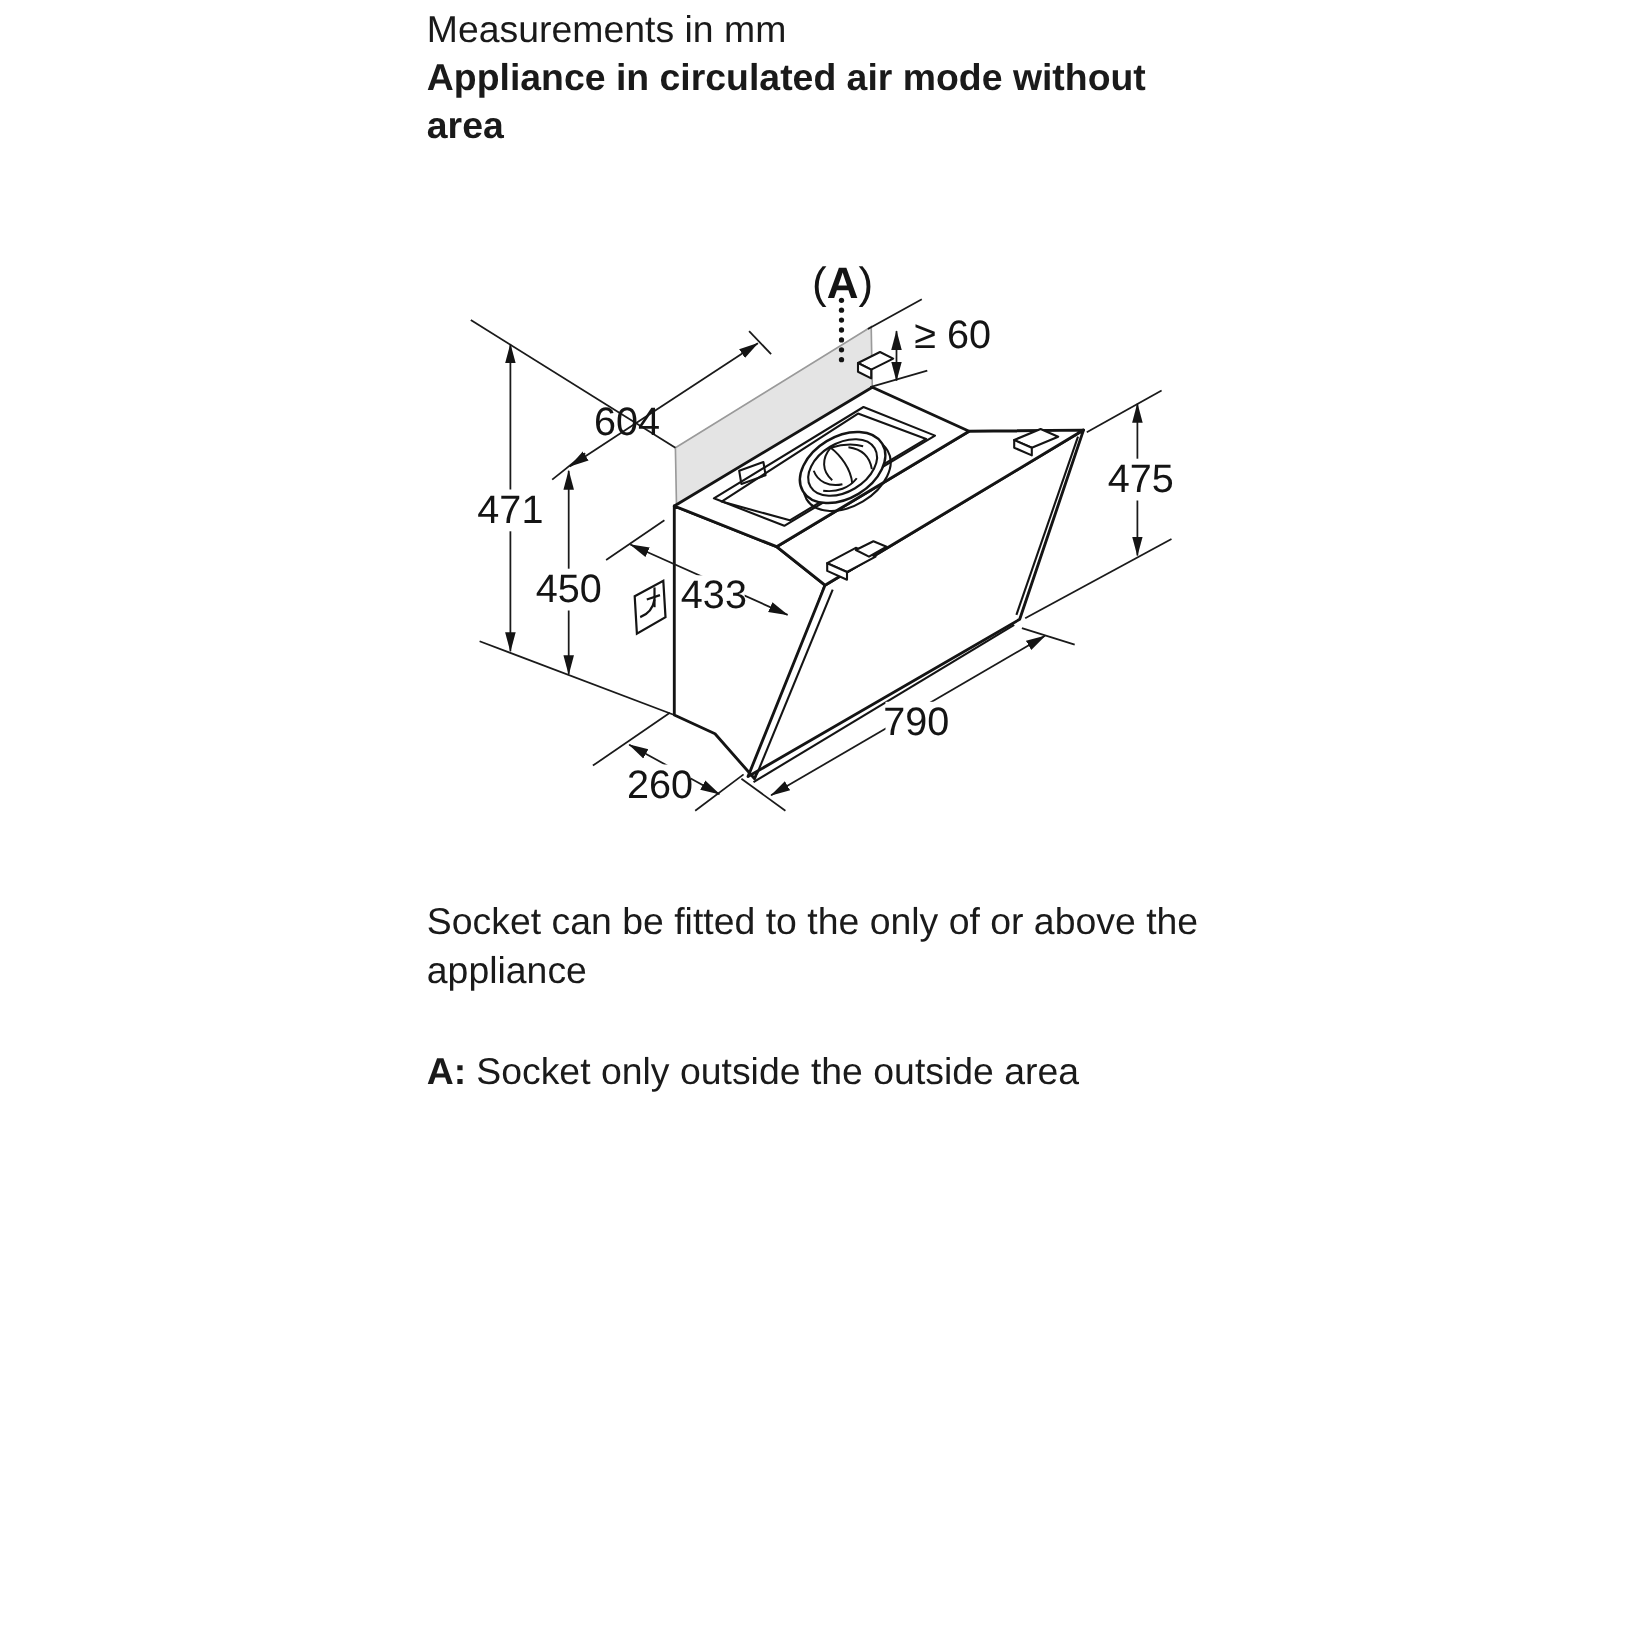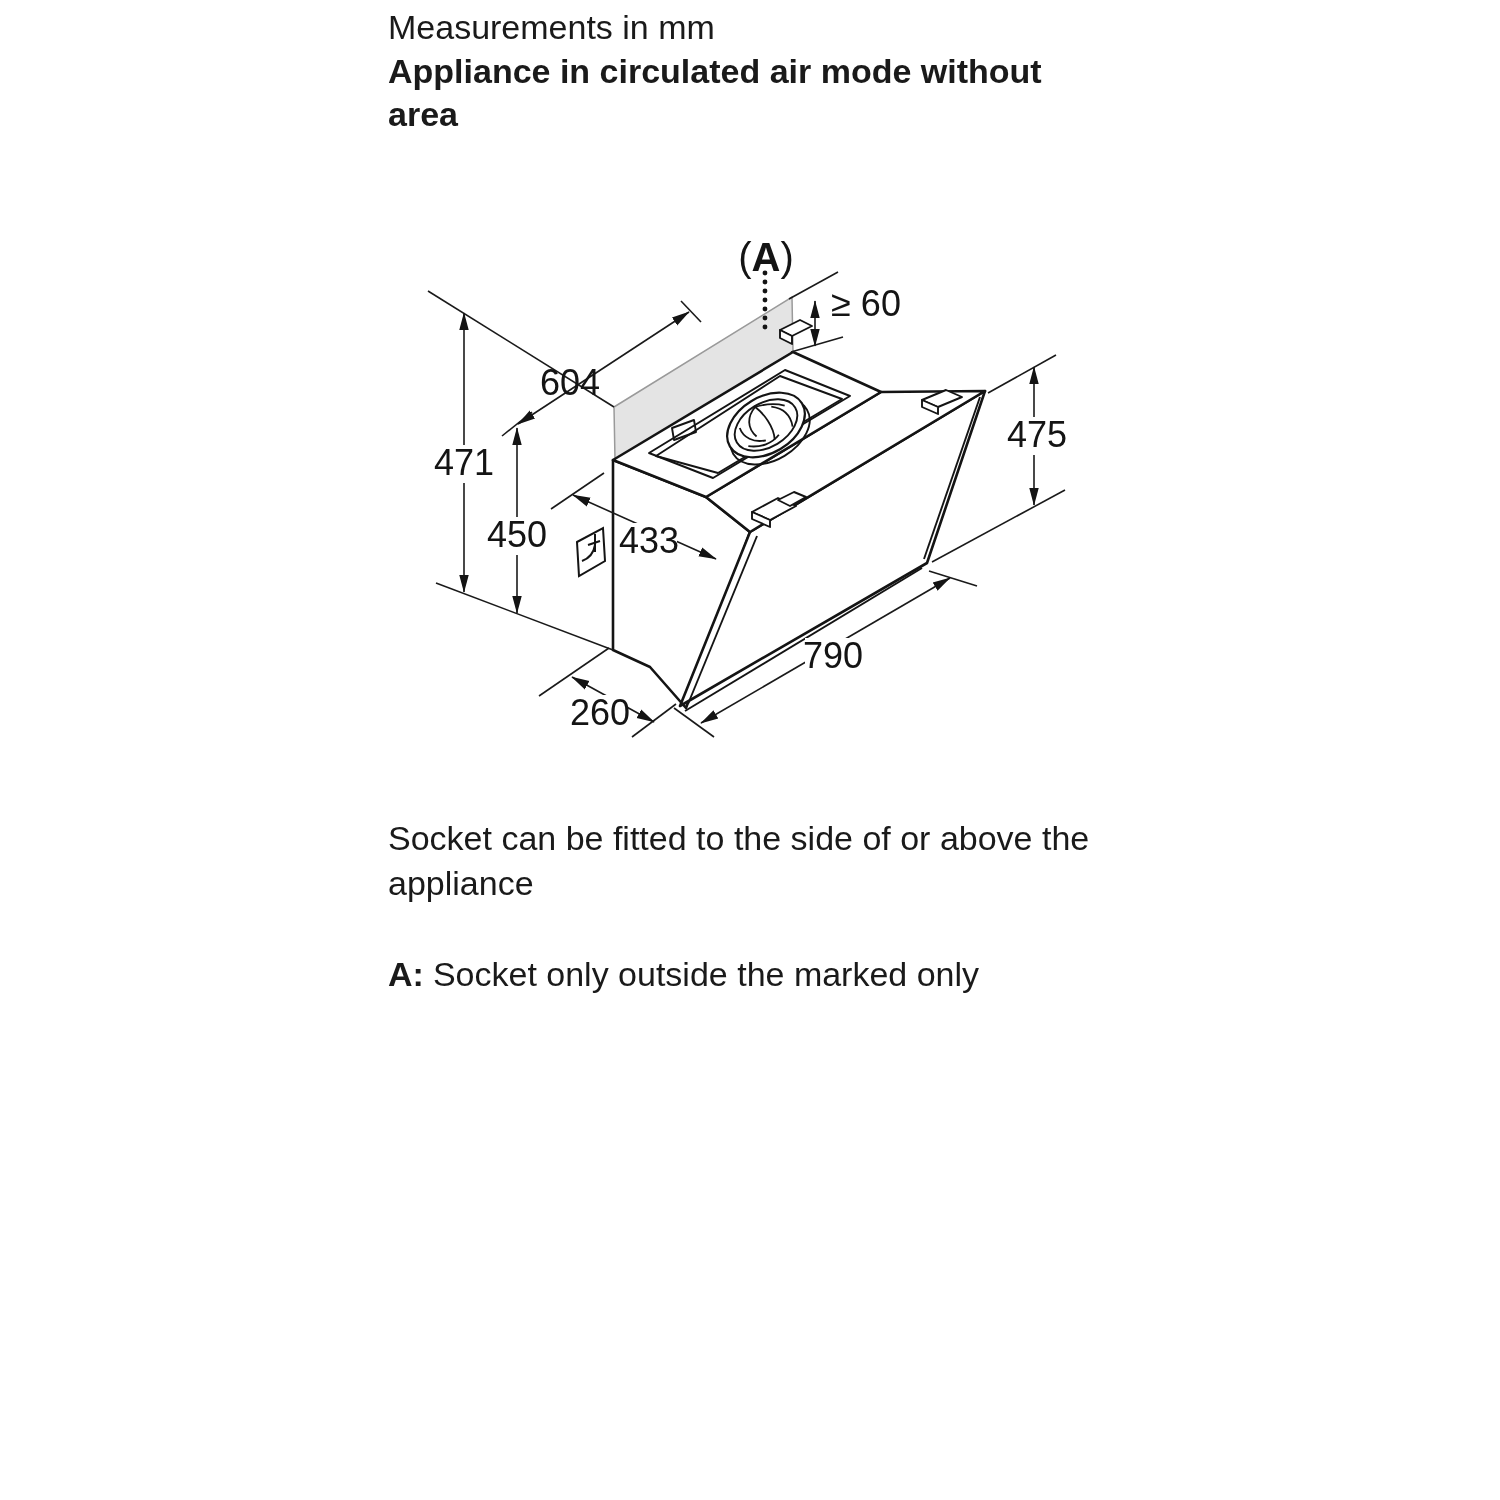--- a/index.html
+++ b/index.html
@@ -140,18 +140,18 @@
       <text class="dimlbl" x="517" y="547">450</text>
       <text class="dimlbl" x="649" y="553">433</text>
       <text class="dimlbl" x="1037" y="447">475</text>
       <text class="dimlbl" x="833" y="668">790</text>
       <text class="dimlbl" x="600" y="725">260</text>
       <text class="dimlbl" x="866" y="316">≥ 60</text>
       <text class="albl" x="766" y="271"><tspan>(</tspan><tspan font-weight="bold">A</tspan><tspan>)</tspan></text>
     </g>
   </svg>
 
-  <div class="note1">Socket can be fitted to the side of or above the appliance</div>
+  <div class="note1">Socket can be fitted to the only of or above the appliance</div>
   <div class="note2">
-    <span class="albl">A:</span><span class="atxt">Socket only outside the marked only</span>
+    <span class="albl">A:</span><span class="atxt">Socket only outside the outside area</span>
   </div>
 
 </div>
 
 </body></html>

